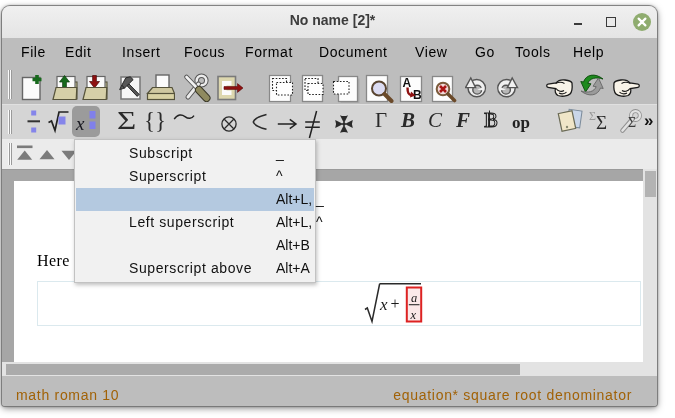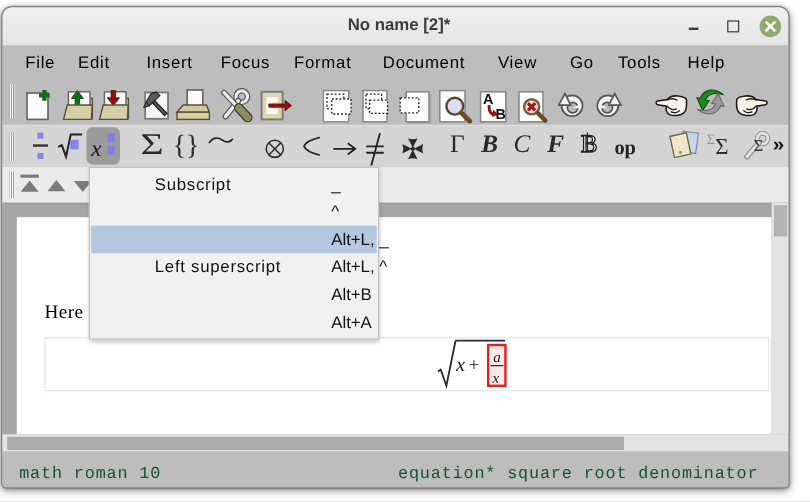--- a/index.html
+++ b/index.html
@@ -31,21 +31,21 @@
 #doc{position:absolute;left:2px;top:169px;width:655px;height:193px;background:#a6a6a6;border-top:1px solid #9a9a9a;box-sizing:border-box;}
 #page{position:absolute;left:14px;top:181px;width:629px;height:181px;background:#fff;}
 #vsb{position:absolute;left:643px;top:169px;width:14px;height:193px;background:#e3e3e3;}
 #vsbthumb{position:absolute;left:644.5px;top:171px;width:11px;height:26px;background:#b3b3b3;}
 #eqbox{position:absolute;left:37px;top:281px;width:602px;height:43px;border:1px solid #dbe9ee;}
 #heretext{position:absolute;left:37px;top:252px;font-family:"Liberation Serif",serif;font-size:16px;letter-spacing:0.4px;color:#000;}
 
 #hsb{position:absolute;left:2px;top:362px;width:655px;height:14px;background:#e3e3e3;border-bottom:1px solid #f0f0f0;}
 #hsbthumb{position:absolute;left:6px;top:363.5px;width:514px;height:11px;background:#ababab;}
 #status{position:absolute;left:2px;top:376px;width:655px;height:30px;background:#bdbdbd;border-radius:0 0 3px 3px;}
-.st{position:absolute;top:387px;font-size:14px;color:#14532d;letter-spacing:0.7px;font-family:Liberation Mono, monospace;}
+.st{position:absolute;top:387px;font-size:14px;color:#a16207;letter-spacing:0.7px;}
 
 #menu{position:absolute;left:74px;top:139px;width:242px;height:144px;background:#f1f1f1;
       border:1px solid #c2c2c2;box-shadow:1px 2px 4px rgba(0,0,0,.25);box-sizing:border-box;}
 .mrow{position:absolute;left:75px;width:240px;height:23px;margin-left:38px;}
 .mlabel{position:absolute;left:16px;font-size:14px;color:#111;letter-spacing:0.6px;}
 .mshort{position:absolute;left:163px;font-size:14px;color:#111;}
 #hl{position:absolute;left:76px;top:188px;width:238px;height:23px;background:#b4c9e0;}
 </style></head>
 <body>
 <div id="win"></div>
@@ -272,27 +272,29 @@
 <span class="st" style="left:16px">math roman 10</span>
 <span class="st" style="right:43px">equation* square root denominator</span>
 
 <div id="menu"></div>
 <div id="hl"></div>
 <div class="mrow" style="top:145px">
     <span class="mlabel">Subscript</span>
     <span class="mshort">_</span>
   </div>
 <div class="mrow" style="top:168px">
+    <span class="mlabel">Superscript</span>
     <span class="mshort">^</span>
   </div>
 <div class="mrow" style="top:191px">
     <span class="mshort">Alt+L, _</span>
   </div>
 <div class="mrow" style="top:214px">
     <span class="mlabel">Left superscript</span>
     <span class="mshort">Alt+L, ^</span>
   </div>
 <div class="mrow" style="top:237px">
     <span class="mshort">Alt+B</span>
   </div>
 <div class="mrow" style="top:260px">
+    <span class="mlabel">Superscript above</span>
     <span class="mshort">Alt+A</span>
   </div>
 
 </body></html>

